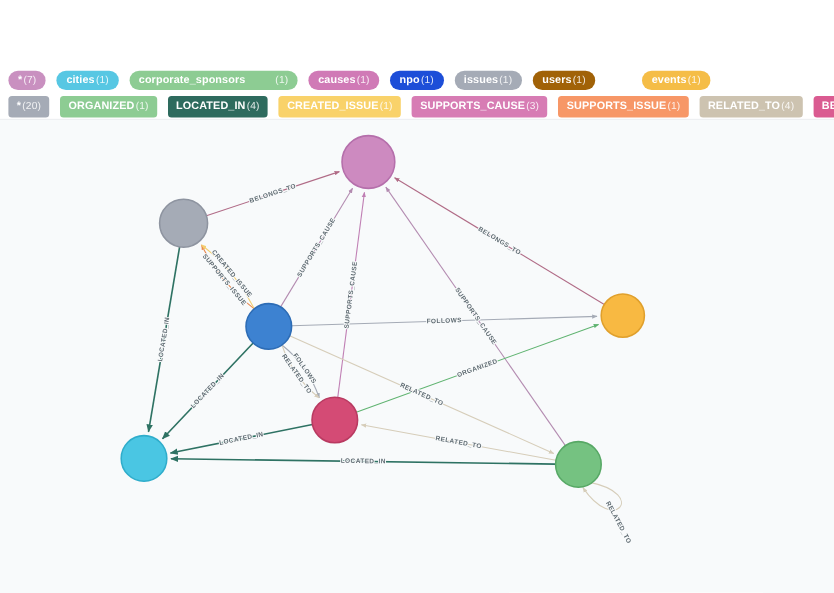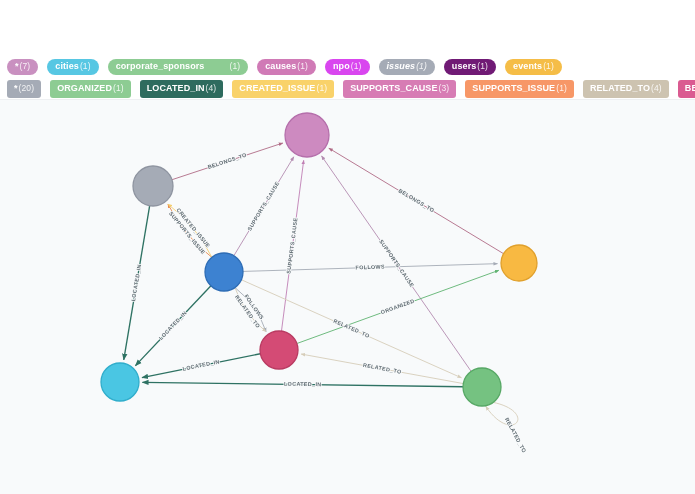--- a/index.html
+++ b/index.html
@@ -72,33 +72,33 @@
         <span class="cnt">(1)</span>
       </div>
       <div class="chip" style="background: rgb(141, 204, 147); gap: 24px;">
         <span>corporate_sponsors</span>
         <span class="cnt">(1)</span>
       </div>
       <div class="chip" style="background: rgb(208, 122, 182); align-items: flex-end;">
         <span>causes</span>
         <span class="cnt">(1)</span>
       </div>
-      <div class="chip" style="background: #d946ef; align-items: flex-end;">
+      <div class="chip" style="background: #1d4ed8; align-items: flex-end;">
         <span>npo</span>
         <span class="cnt">(1)</span>
       </div>
-      <div class="chip" style="background: rgb(165, 171, 182); font-style: italic;">
+      <div class="chip" style="background: rgb(165, 171, 182);">
         <span>issues</span>
         <span class="cnt">(1)</span>
       </div>
-      <div class="chip" style="background: #701a75;">
+      <div class="chip" style="background: #a16207;">
         <span>users</span>
         <span class="cnt">(1)</span>
       </div>
-      <div class="chip" style="background: rgb(245, 189, 71);">
+      <div class="chip" style="background: rgb(245, 189, 71); margin-left: 30px;">
         <span>events</span>
         <span class="cnt">(1)</span>
       </div>
     </div>
 
   <div class="legend-bar" id="legend-rels">
       <div class="chip rel" style="background: rgb(165, 171, 182);">
         <span>*</span>
         <span class="cnt">(20)</span>
       </div>

